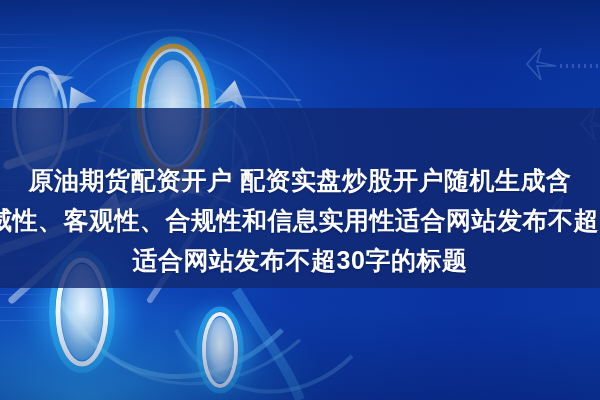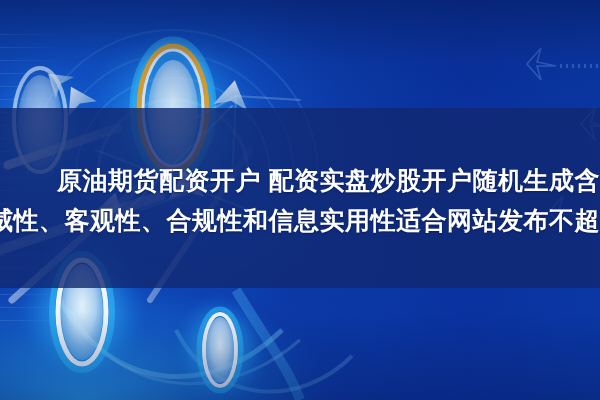--- a/index.html
+++ b/index.html
@@ -61,21 +61,21 @@
   .text-band {
     position: absolute;
     left: 0; right: 0;
     background: rgba(17,40,112,0.80);
   }
 
   
   .headline {
     position: absolute;
     left: 0; right: 0;
-    text-align: right;
+    text-align: center;
     color: #ffffff;
     font-weight: 700;
     font-size: 25px;
     line-height: 40px;
     letter-spacing: 0.5px;
     white-space: nowrap;
     text-shadow: 0 1px 2px rgba(4,18,70,0.55);
   }
   .hl-line { display: block; }
   .hl-line.overflow-row { margin-left: -14px; }
@@ -216,15 +216,16 @@
   </svg>
 
   <div class="layer bg-topshade"></div>
   <div class="layer bg-bottomshade"></div>
 
   <div class="text-band" id="textBand" style="top: 108px; height: 180px; background: rgba(17, 40, 112, 0.8);"></div>
 
   <div class="headline" id="headline" style="top: 160px; color: rgb(255, 255, 255);">
     <span class="hl-line">原油期货配资开户 配资实盘炒股开户随机生成含</span>
     <span class="hl-line overflow-row">威性、客观性、合规性和信息实用性适合网站发布不超</span>
+    <span class="hl-line">适合网站发布不超30字的标题</span>
   </div>
 
 </div>
 
 </body></html>

